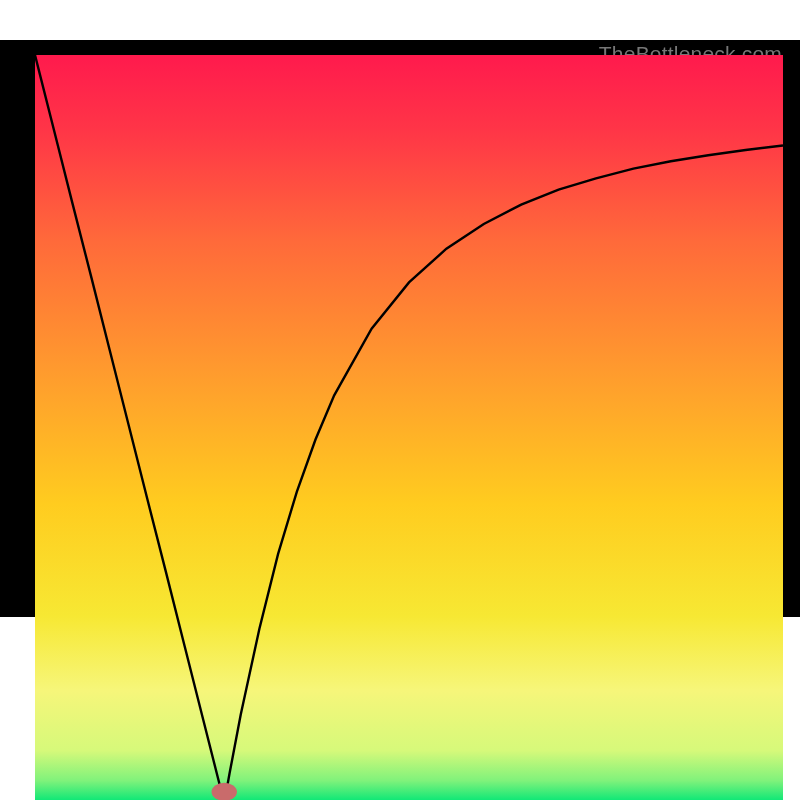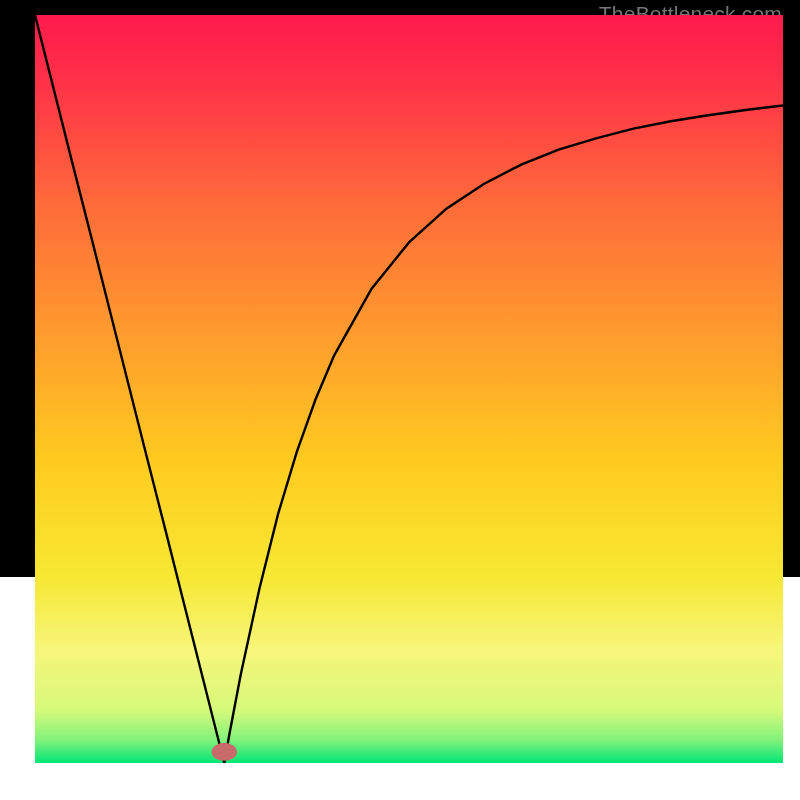--- a/index.html
+++ b/index.html
@@ -8,20 +8,21 @@
     width: 800px;
     height: 800px;
     overflow: hidden;
     font-family: Arial, Helvetica, sans-serif;
   }
   .stage {
     position: relative;
     width: 800px;
     height: 577px;
     background: #000;
+    margin-top: 40px;
   }
   .plot {
     position: absolute;
     left: 35px;
     top: 15px;
     width: 748px;
     height: 748px;
   }
   .watermark {
     position: absolute;

